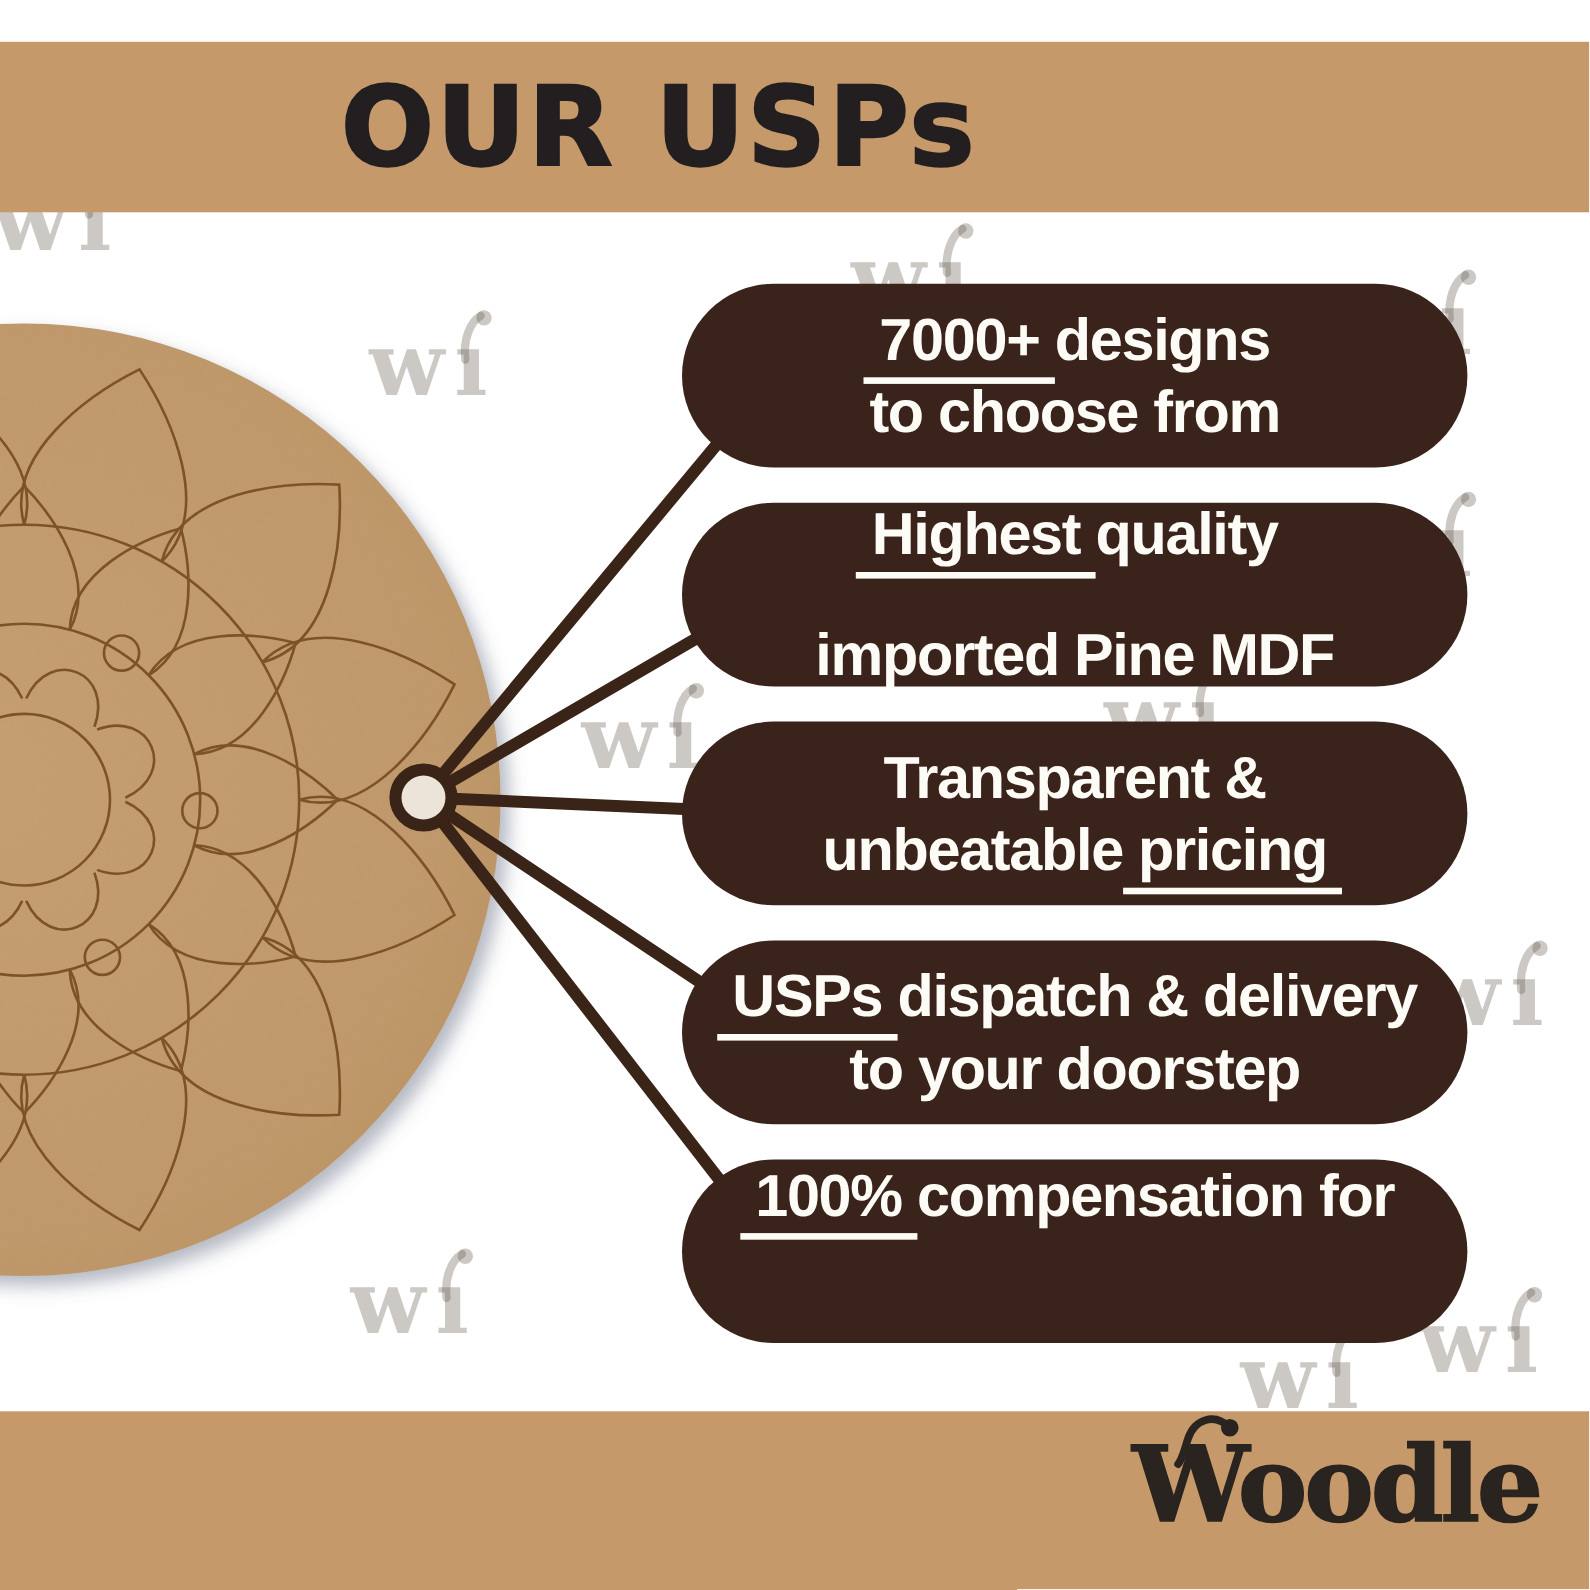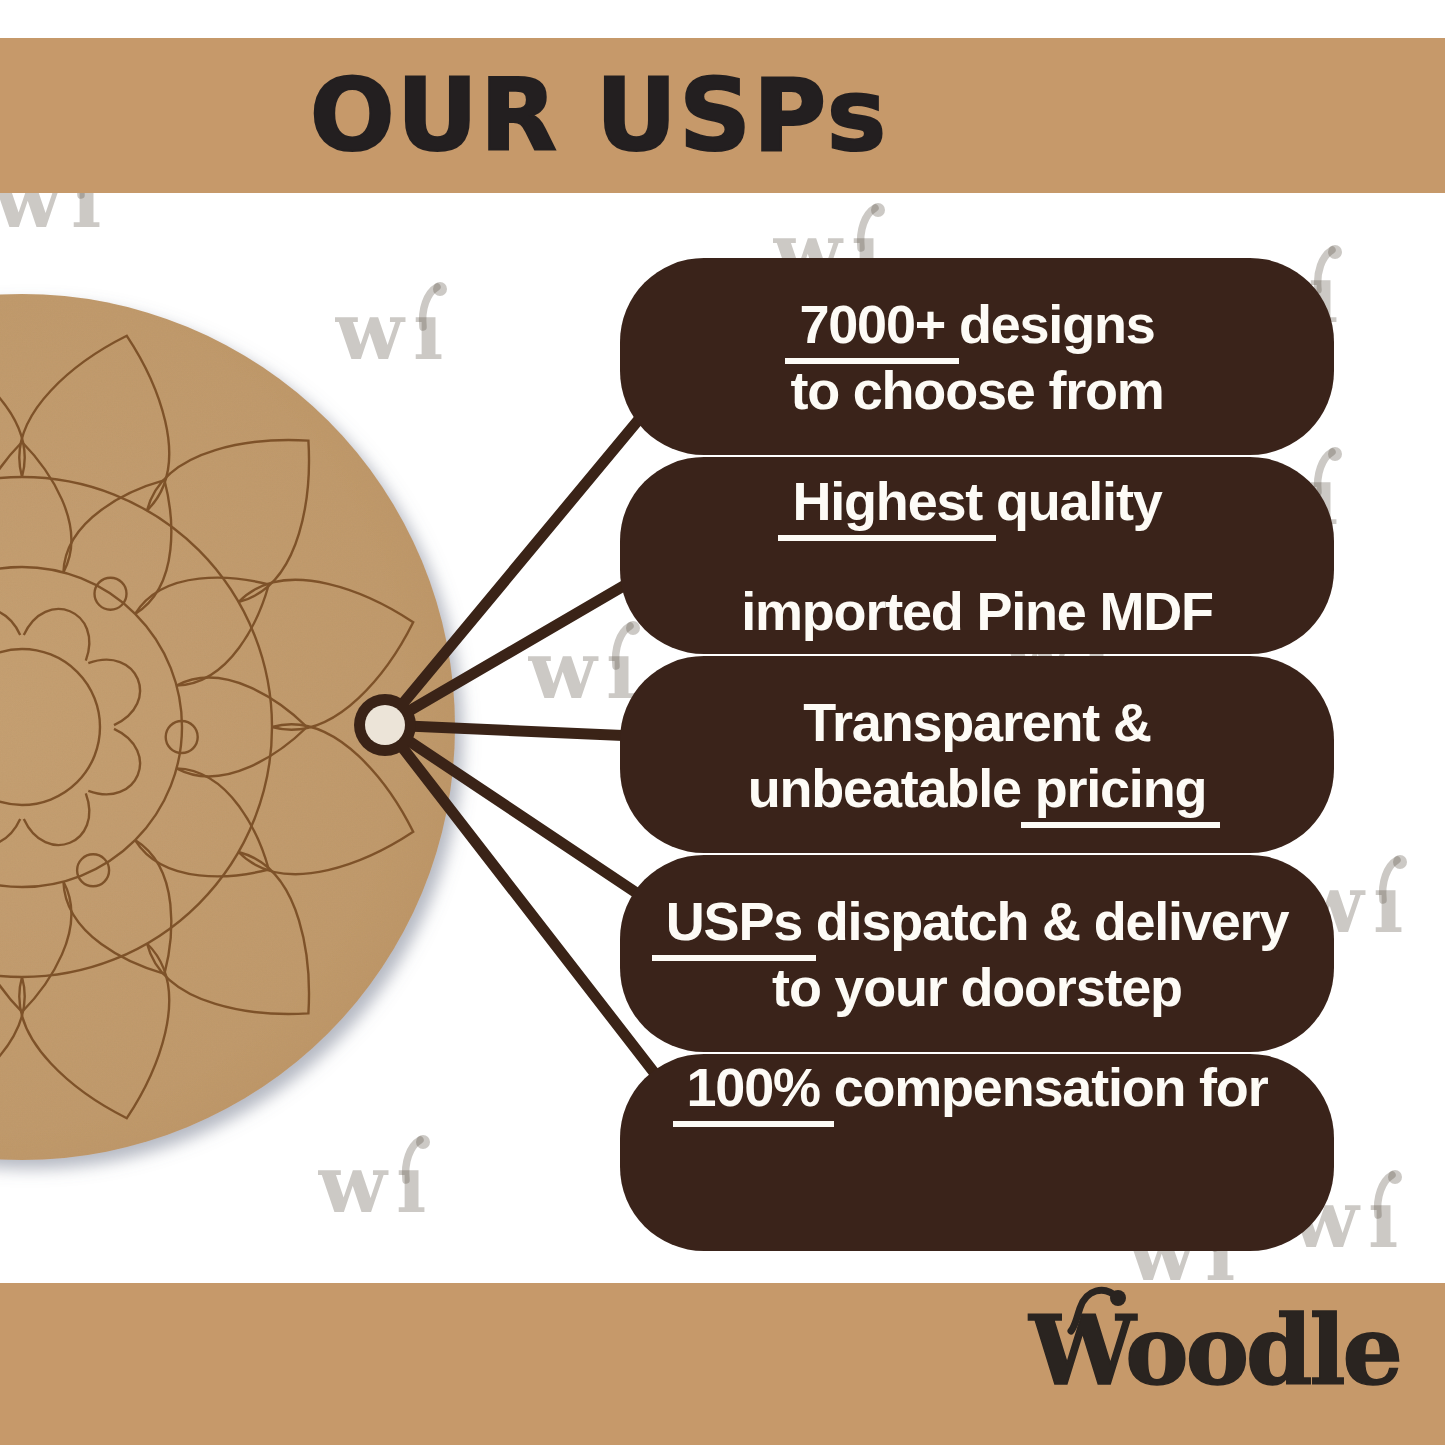--- a/index.html
+++ b/index.html
@@ -6,21 +6,21 @@
   #stage{position:relative;width:1445px;height:1445px;overflow:hidden;background:#fff;
          font-family:"Liberation Sans",sans-serif;}
   .band{position:absolute;left:0;width:1445px;background:var(--band);}
   #band-top{top:38px;height:155px;}
   #band-bottom{top:1283px;height:162px;}
   #header-title{position:absolute;top:38px;left:0;width:1198px;height:155px;
     display:flex;align-items:center;justify-content:center;
     font-family:"DejaVu Sans",sans-serif;font-weight:700;font-size:100px;letter-spacing:2px;
     color:var(--headerText);-webkit-text-stroke:2px var(--headerText);}
   #scene{position:absolute;left:0;top:0;}
-  .pill{position:absolute;left:620px;width:714px;height:197px;border-radius:84px;
+  .pill{position:absolute;left:620px;width:714px;height:167px;border-radius:84px;
     background:var(--pill);color:var(--pillText);
     display:flex;flex-direction:column;align-items:center;justify-content:center;
     font-weight:700;font-size:54px;line-height:66px;letter-spacing:-1.2px;text-align:center;}
   .pill .ln{white-space:pre;}
   .u{border-bottom:6px solid currentColor;padding:0 14px 4px;margin:0 -14px;}
   #logo{position:absolute;right:45px;top:1302px;text-align:right;color:var(--logo);}
   #logo .name{font-family:"DejaVu Serif",serif;font-weight:700;font-size:95px;line-height:98px;
     letter-spacing:-3px;-webkit-text-stroke:1.5px var(--logo);}
   #logo .country{display:block;font-weight:700;font-size:23px;line-height:25px;letter-spacing:3px;margin-top:2px;}
 </style>

